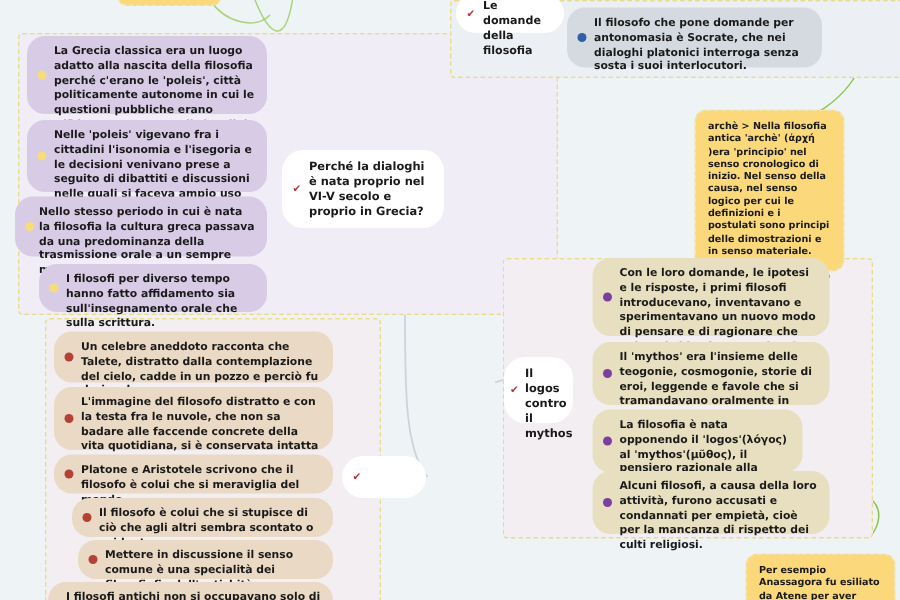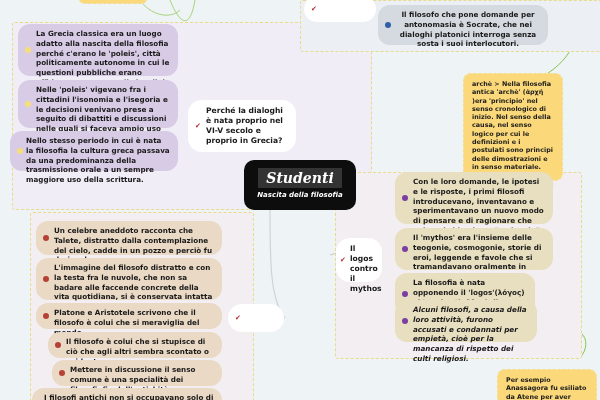--- a/index.html
+++ b/index.html
@@ -60,30 +60,27 @@
     <path d="M378,255 C390,255 385,335 395,335" stroke="#ccd3da" stroke-width="1" fill="none"></path>
   </svg>
 
   <div class="note" style="left:78px;top:-10px;width:70px;height:14px;padding:0;"></div>
 
   <div class="group purple" style="left:12px;top:22px;width:358px;height:186px;"></div>
   <div class="group gray" style="left:300px;top:0px;width:300px;height:50px;"></div>
   <div class="group tan" style="left:30px;top:212px;width:222px;height:188px;"></div>
   <div class="group tan" style="left:335px;top:172px;width:245px;height:185px;"></div>
 
-  <div class="central">
-    <div class="logo">Studenti</div>
-    <div class="sub">Nascita della filosofia</div>
-  </div>
 
   <div class="branch" style="left:304px;top:-4px;width:72px;height:26px;font-size:7.4px;padding-top:3px;">
     <span class="mark">✔</span>
+    <span>Le domande della filosofia</span>
   </div>
 
-  <div class="node n-gray" style="left:378px;top:5px;width:170px;height:40px;text-align:center;">
+  <div class="node n-gray" style="left:378px;top:5px;width:170px;height:40px;">
     <span class="dot"></span>
     <span>Il filosofo che pone domande per antonomasia è Socrate, che nei dialoghi platonici interroga senza sosta i suoi interlocutori.</span>
   </div>
 
   <div class="note" style="left:463px;top:73px;width:100px;height:108px;">
     <span>archè &gt;  Nella filosofia antica 'archè' (ἀρχή )era 'principio' nel senso cronologico di inizio. Nel senso della causa, nel senso logico per cui le definizioni e i postulati sono principi delle dimostrazioni e in senso materiale. Nell'archè questi diversi significati sono pressoché indistinguibili.</span>
   </div>
 
   <div class="branch" style="left:188px;top:100px;width:108px;height:52px;">
     <span class="mark">✔</span>
@@ -94,20 +91,24 @@
     <span class="dot"></span>
     <span>La Grecia classica era un luogo adatto alla nascita della filosofia perché c'erano le 'poleis', città politicamente autonome in cui le questioni pubbliche erano affidate a un gruppo di cittadini.</span>
   </div>
   <div class="node n-purple" style="left:18px;top:80px;width:160px;height:48px;">
     <span class="dot"></span>
     <span>Nelle 'poleis' vigevano fra i cittadini l'isonomia e l'isegoria e le decisioni venivano prese a seguito di dibattiti e discussioni nelle quali si faceva ampio uso della retorica.</span>
   </div>
   <div class="node n-purple" style="left:10px;top:131px;width:168px;height:40px;padding-left:16px;">
     <span class="dot"></span>
     <span>Nello stesso periodo in cui è nata la filosofia la cultura greca passava da una predominanza della trasmissione orale a un sempre maggiore uso della scrittura.</span>
+  </div>
+  <div class="node n-purple" style="left:26px;top:176px;width:152px;height:32px;">
+    <span class="dot"></span>
+    <span>I filosofi per diverso tempo hanno fatto affidamento sia sull'insegnamento orale che sulla scrittura.</span>
   </div>
 
   <div class="branch" style="left:228px;top:304px;width:56px;height:28px;padding-top:4px;">
     <span class="mark">✔</span>
   </div>
 
   <div class="node n-tan" style="left:36px;top:221px;width:186px;height:34px;">
     <span class="dot"></span>
     <span>Un celebre aneddoto racconta che Talete, distratto dalla contemplazione del cielo, cadde in un pozzo e perciò fu deriso da una ragazza.</span>
   </div>
@@ -142,21 +143,21 @@
     <span>Con le loro domande, le ipotesi e le risposte, i primi filosofi introducevano, inventavano e sperimentavano un nuovo modo di pensare e di ragionare che noi oggi chiamiamo "razionale".</span>
   </div>
   <div class="node n-olive" style="left:395px;top:228px;width:158px;height:42px;">
     <span class="dot"></span>
     <span>Il 'mythos' era l'insieme delle teogonie, cosmogonie, storie di eroi, leggende e favole che si tramandavano oralmente in Grecia.</span>
   </div>
   <div class="node n-olive" style="left:395px;top:273px;width:140px;height:42px;">
     <span class="dot"></span>
     <span>La filosofia è nata opponendo il 'logos'(λόγος) al 'mythos'(μῦθος), il pensiero razionale alla tradizione mitologica.</span>
   </div>
-  <div class="node n-olive" style="left:395px;top:300px;width:142px;height:42px;font-style:italic;">
+  <div class="node n-olive" style="left:395px;top:314px;width:158px;height:42px;">
     <span class="dot"></span>
     <span>Alcuni filosofi, a causa della loro attività, furono accusati e condannati per empietà, cioè per la mancanza di rispetto dei culti religiosi.</span>
   </div>
 
   <div class="note" style="left:497px;top:369px;width:100px;height:50px;">
     <span>Per esempio Anassagora fu esiliato da Atene per aver sostenuto che il sole non fosse una divinità, bensì una palla di metallo incandescente.</span>
   </div>
 
 </div>
 

